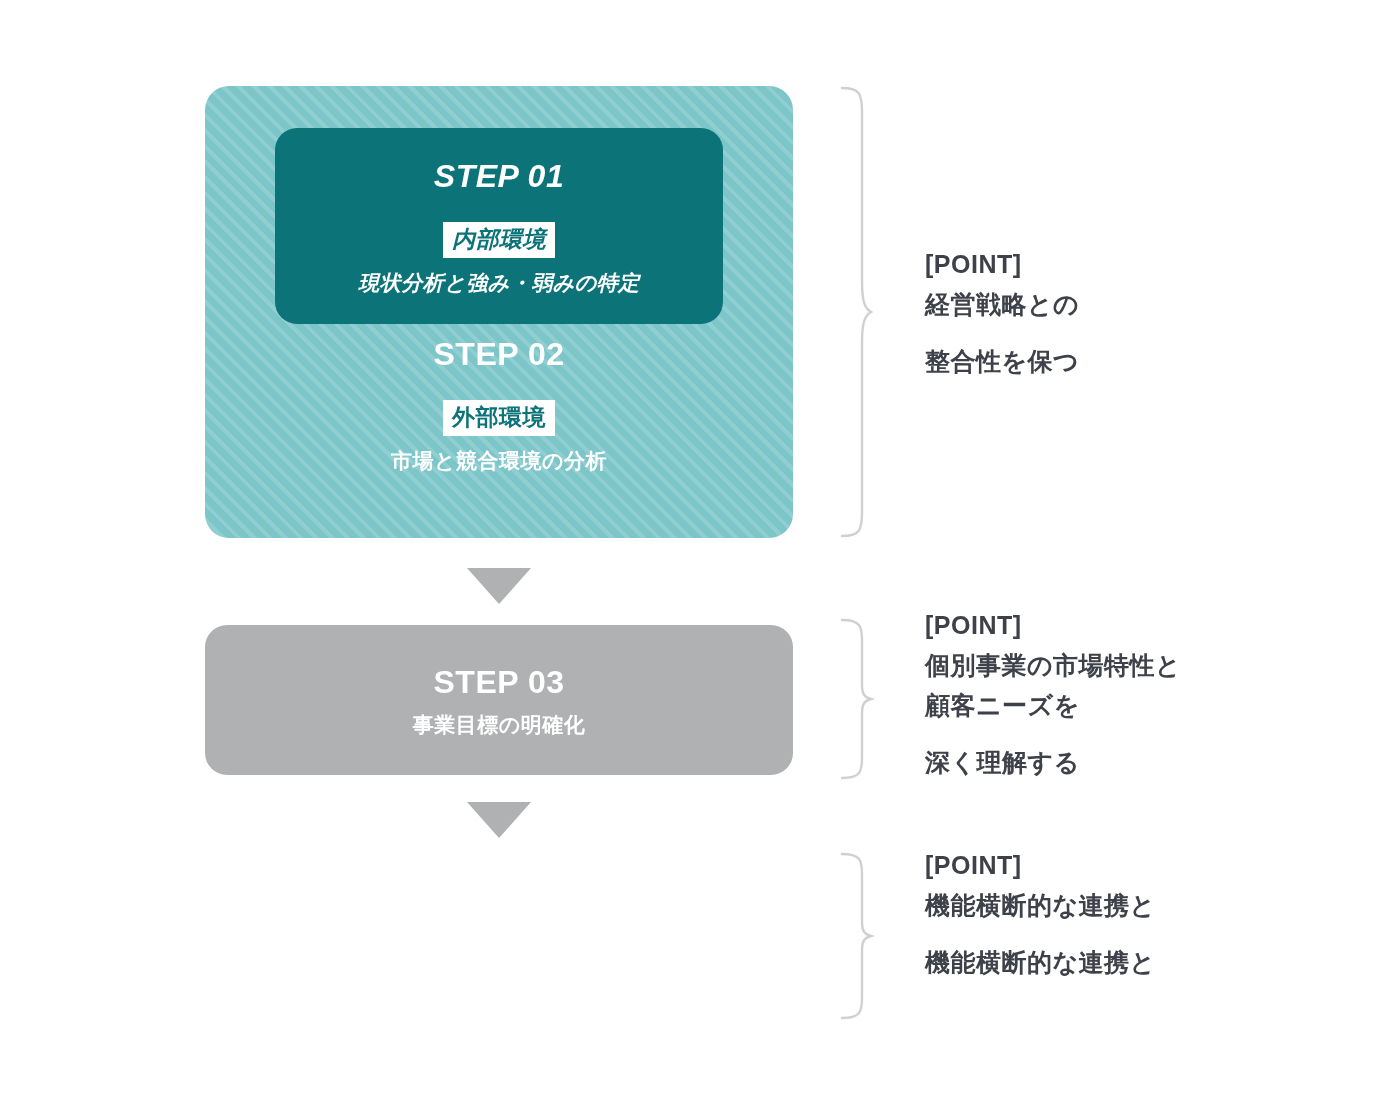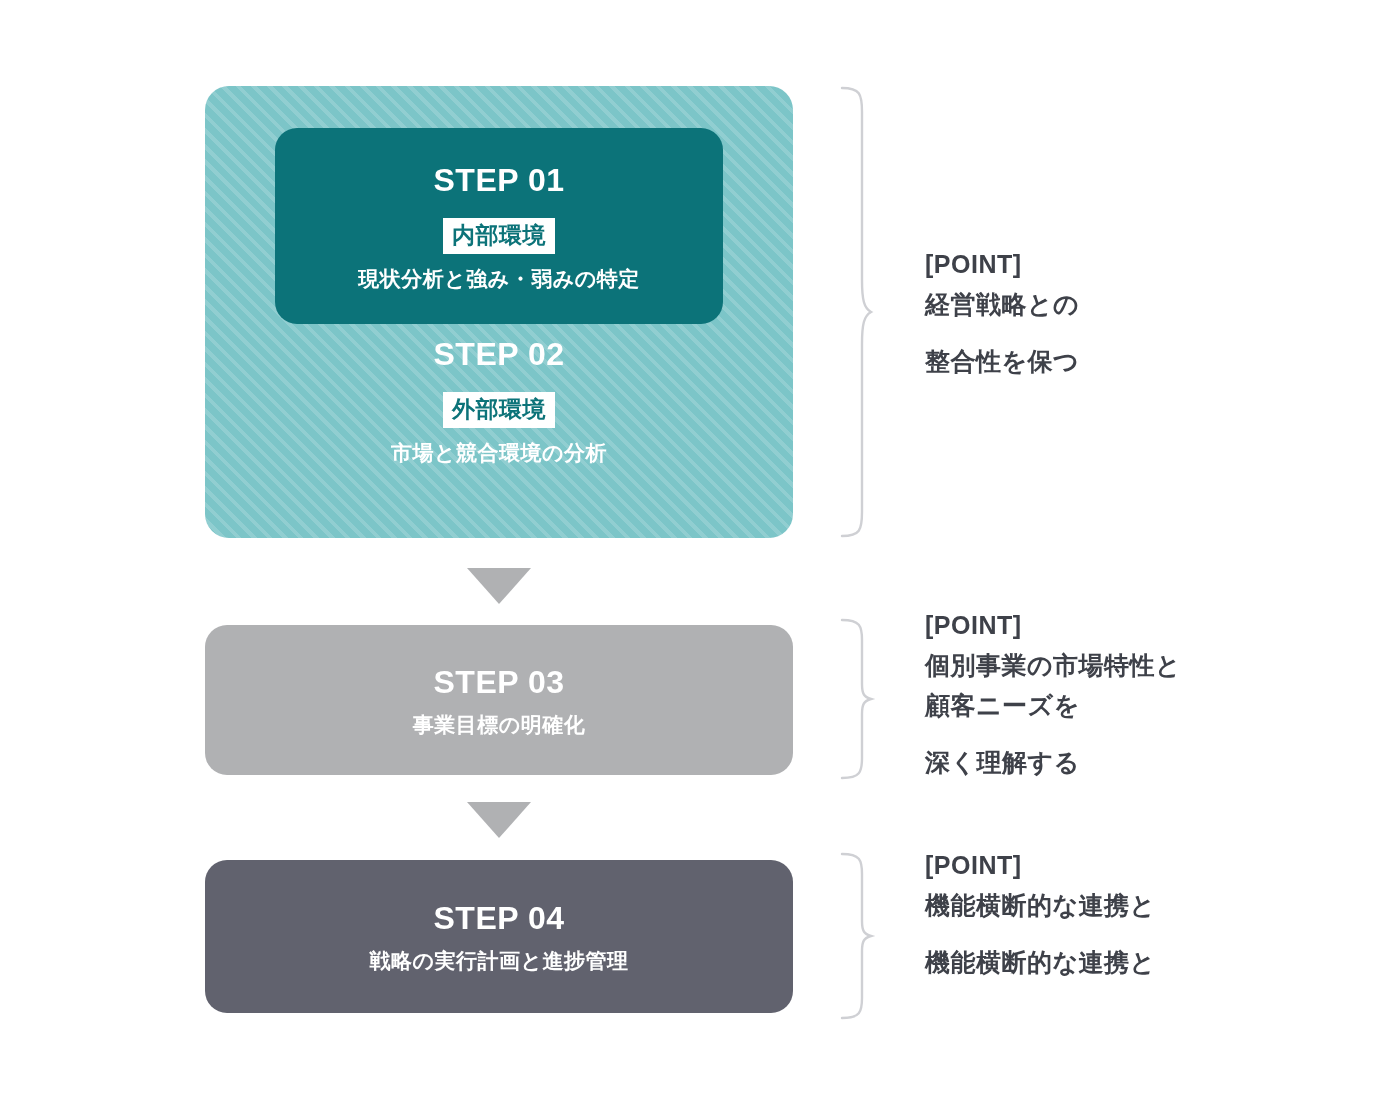--- a/index.html
+++ b/index.html
@@ -48,20 +48,21 @@
     top: 42px;
     width: 448px;
     height: 196px;
     border-radius: 22px;
     background: #0c7379;
     box-sizing: border-box;
     display: flex;
     flex-direction: column;
     align-items: center;
     justify-content: center;
+    font-style: italic;
   }
 
   
   .step-block-plain {
     position: absolute;
     left: 70px;
     top: 252px;
     width: 448px;
     height: 180px;
     display: flex;
@@ -79,21 +80,21 @@
   }
 
   .step-badge {
     display: inline-block;
     background: #ffffff;
     color: #0c7379;
     font-size: 23px;
     font-weight: bold;
     line-height: 1;
     padding: 6px 9px 7px 9px;
-    margin: 8px 0 14px 0;
+    margin: 16px 0 14px 0;
     letter-spacing: 0.5px;
   }
 
   .step-desc {
     color: #ffffff;
     font-size: 21px;
     font-weight: bold;
     line-height: 1;
     margin: 0;
     letter-spacing: 0.5px;
@@ -195,24 +196,20 @@
 
   <div class="arrow-down arrow-1"></div>
 
   <div class="step-box step-box-3">
     <div class="step-title">STEP 03</div>
     <div class="step-desc">事業目標の明確化</div>
   </div>
 
   <div class="arrow-down arrow-2"></div>
 
-  <div class="step-box step-box-4">
-    <div class="step-title">STEP 04</div>
-    <div class="step-desc">戦略の実行計画と進捗管理</div>
-  </div>
 
   <svg class="brace brace-1" viewBox="0 0 44 452" preserveAspectRatio="none">
     <path d="M30 2 C 12 2, 10 8, 10 26 L 10 194 C 10 214, 8 222, 1 226 C 8 230, 10 238, 10 258 L 10 426 C 10 444, 12 450, 30 450" fill="none" stroke="#cfd0d4" stroke-width="2.4" stroke-linecap="round" transform="translate(44,0) scale(-1,1)"></path>
   </svg>
 
   <svg class="brace brace-2" viewBox="0 0 44 162" preserveAspectRatio="none">
     <path d="M30 2 C 12 2, 10 8, 10 22 L 10 66 C 10 76, 8 79, 1 81 C 8 83, 10 86, 10 96 L 10 140 C 10 154, 12 160, 30 160" fill="none" stroke="#cfd0d4" stroke-width="2.4" stroke-linecap="round" transform="translate(44,0) scale(-1,1)"></path>
   </svg>
 
   <svg class="brace brace-3" viewBox="0 0 44 168" preserveAspectRatio="none">

